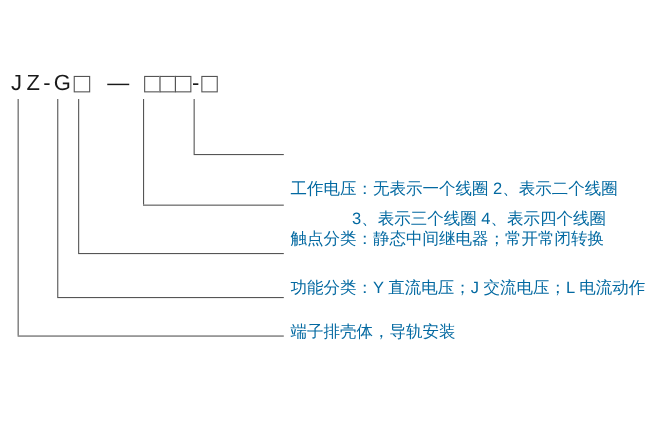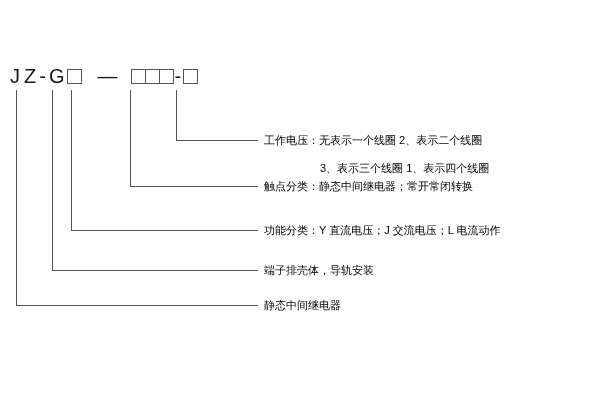--- a/index.html
+++ b/index.html
@@ -70,25 +70,26 @@
   }
   .hline {
     position: absolute;
     height: 1px;
     background: #555555;
   }
 
   
   .label {
     position: absolute;
-    font-size: 11px;
-    color: #000000;
+    font-size: 15px;
+    color: #0369a1;
     white-space: nowrap;
     font-family: "Liberation Sans", sans-serif;
     line-height: 18px;
+    margin-top: 32px;
   }
 </style>
 </head>
 <body>
 
 <div id="page">
 
   <div class="code-row">
     <span class="code-char">J</span>
     <span class="code-char">Z</span>
@@ -116,23 +117,22 @@
   <div class="vline" style="left:71px; top:90px; height:140px;"></div>
   <div class="hline" style="left:71px; top:230px; width:187px;"></div>
 
   <div class="vline" style="left:52px; top:90px; height:180px;"></div>
   <div class="hline" style="left:52px; top:270px; width:206px;"></div>
 
   <div class="vline" style="left:16px; top:90px; height:215px;"></div>
   <div class="hline" style="left:16px; top:305px; width:242px;"></div>
 
   <div class="label" style="left:264px; top:131px;">工作电压：无表示一个线圈    2、表示二个线圈</div>
-  <div class="label" style="left:320px; top:159px;">3、表示三个线圈   1、表示四个线圈</div>
+  <div class="label" style="left:320px; top:159px;">3、表示三个线圈   4、表示四个线圈</div>
 
   <div class="label" style="left:264px; top:177px;">触点分类：静态中间继电器；常开常闭转换</div>
 
   <div class="label" style="left:264px; top:261px;">端子排壳体，导轨安装</div>
 
   <div class="label" style="left:264px; top:221px;">功能分类：Y 直流电压；J 交流电压；L 电流动作</div>
 
-  <div class="label" style="left:264px; top:296px;">静态中间继电器</div>
 
 </div>
 
 </body></html>

